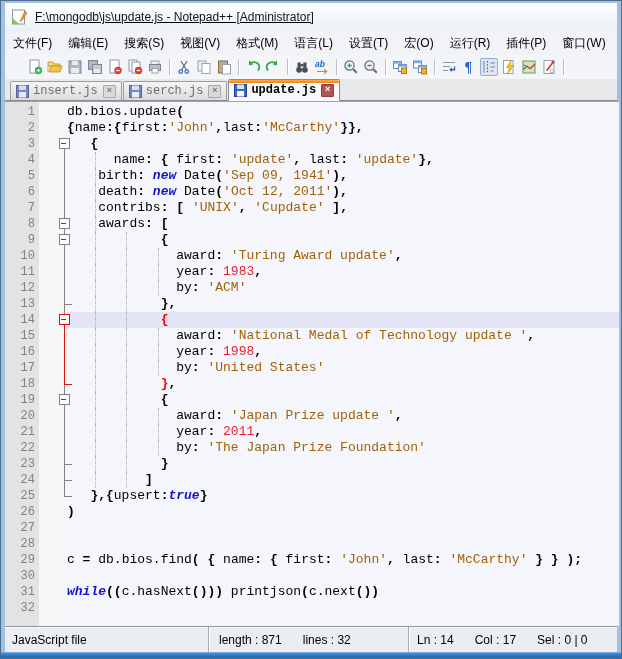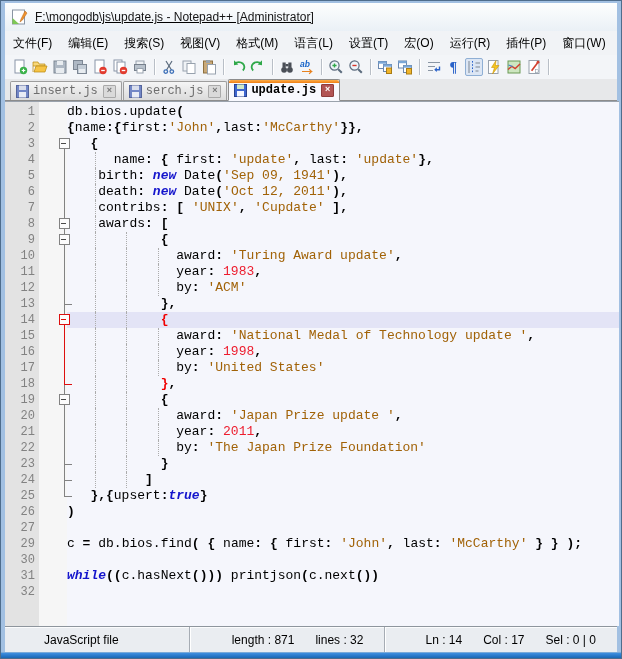--- a/index.html
+++ b/index.html
@@ -7,21 +7,21 @@
           font-family:"Liberation Sans",sans-serif;}
   
   #titlebar{position:absolute;left:4px;top:2px;right:4px;height:28px;
     background:linear-gradient(#FDFEFE,#EAF0F6);display:flex;align-items:center;border-bottom:1px solid #D7DFE8;text-decoration:underline;}
   #titlebar .appicon{width:17px;height:17px;margin:0 7px 0 6px;flex:none;}
   #titlebar .title{font-size:12px;color:#151515;}
   
   #menubar{position:absolute;left:4px;top:30px;right:4px;height:24px;background:#F1F3F6;display:flex;align-items:center;}
   .menu-item{font-size:12px;color:#000000;padding:3px 8px;white-space:nowrap;}
   
-  #toolbar{position:absolute;left:4px;top:54px;right:4px;height:24px;background:#F3F5F8;display:flex;align-items:center;padding-left:5px;box-sizing:border-box;}
+  #toolbar{position:absolute;left:4px;top:54px;right:4px;height:24px;background:#F3F5F8;display:flex;align-items:center;padding-left:20px;box-sizing:border-box;}
   .tbtn{width:18px;height:18px;border:1px solid transparent;background:transparent;padding:0;margin:0 1px;display:flex;align-items:center;justify-content:center;}
   .tbtn.pressed{background:#DCE6F4;border:1px solid #8FAFD4;border-radius:2px;}
   .tbtn svg{width:16px;height:16px;display:block;}
   .tsep{width:1px;height:16px;background:#B9BFC7;margin:0 4px;box-shadow:1px 0 0 #fff;}
   
   #tabbar{position:absolute;left:4px;top:78px;right:4px;height:22px;background:#E7E8EA;border-bottom:1px solid #8C8C8C;box-sizing:border-box;display:flex;align-items:flex-end;padding-left:5px;}
   .tab{height:19px;display:flex;align-items:center;padding:0 5px;margin-right:1px;border:1px solid #9D9D9D;border-bottom:none;border-radius:2px 2px 0 0;
        background:linear-gradient(#F5F5F5,#DBDBDB);font-family:"Liberation Mono",monospace;font-size:12px;color:#6E6E6E;box-sizing:border-box;}
   .tab .flop{width:13px;height:13px;margin-right:4px;flex:none;}
   .tab .tclose{width:11px;height:11px;margin-left:5px;flex:none;border:1px solid #A9A9A9;background:#DADADA;color:#777;
@@ -43,21 +43,21 @@
   .guide{position:absolute;top:0;bottom:0;width:1px;border-left:1px dotted #ACACAC;}
   .code{position:absolute;left:62px;top:0;}
   .seg-d{color:#000;}
   .seg-s{color:#a16207;}
   .seg-n{color:#ED1C2D;}
   .seg-k{color:#1414CC;font-weight:bold;font-style:italic;}
   .seg-o{color:#000;font-weight:bold;}
   .seg-b{color:#F00000;font-weight:bold;}
   
   #statusbar{position:absolute;left:4px;top:625px;right:4px;height:26px;background:#EAEDF1;border-top:1px solid #8E959D;box-shadow:inset 0 1px 0 #FBFCFD;display:flex;align-items:center;font-size:12px;color:#000;}
-  .sb-cell{height:100%;display:flex;align-items:center;box-sizing:border-box;border-right:1px solid #A6ACB4;box-shadow:1px 0 0 #FFF;margin-left:32px;}
+  .sb-cell{height:100%;display:flex;align-items:center;box-sizing:border-box;border-right:1px solid #A6ACB4;box-shadow:1px 0 0 #FFF;}
   .sb-cell:last-child{border-right:none;box-shadow:none;}
   #sb1{width:204px;padding-left:7px;}
   #sb2{width:200px;padding-left:10px;}
   #sb3{flex:1;padding-left:8px;}
   .sb-cell span{margin-right:21px;white-space:nowrap;}
   
   #bottombar{position:absolute;left:0;right:0;top:651px;height:8px;background:linear-gradient(#3F8FE0,#0B57A4);border-top:1px solid #7AAAD9;box-sizing:border-box;}
 </style>
 </head>
 <body>
@@ -320,20 +320,21 @@
         <div class="row"><span class="lnum">18</span><div class="foldcol"><div style="position: absolute; left: 25px; top: 0px; height: 8px; width: 1px; background: rgb(221, 15, 15);"></div><div style="position: absolute; left: 25px; top: 8px; height: 8px; width: 1px; background: rgb(130, 130, 130);"></div><div style="position: absolute; left: 25px; top: 7.5px; width: 8px; height: 1px; background: rgb(221, 15, 15);"></div></div><div class="guide" style="left: 90.2px;"></div><div class="guide" style="left: 121.4px;"></div><span class="code"><span class="seg-d">            </span><span class="seg-b">}</span><span class="seg-o">,</span></span></div>
         <div class="row"><span class="lnum">19</span><div class="foldcol"><div style="position: absolute; left: 25px; top: 0px; height: 2px; width: 1px; background: rgb(130, 130, 130);"></div><div style="position: absolute; left: 25px; top: 13px; height: 3px; width: 1px; background: rgb(130, 130, 130);"></div><div class="foldbox" style="border-color: rgb(130, 130, 130); color: rgb(74, 74, 74);"><i></i></div></div><div class="guide" style="left: 90.2px;"></div><div class="guide" style="left: 121.4px;"></div><span class="code"><span class="seg-d">            </span><span class="seg-o">{</span></span></div>
         <div class="row"><span class="lnum">20</span><div class="foldcol"><div style="position: absolute; left: 25px; top: 0px; height: 16px; width: 1px; background: rgb(130, 130, 130);"></div></div><div class="guide" style="left: 90.2px;"></div><div class="guide" style="left: 121.4px;"></div><div class="guide" style="left: 152.6px;"></div><span class="code"><span class="seg-d">              award</span><span class="seg-o">:</span><span class="seg-d"> </span><span class="seg-s">'Japan Prize update '</span><span class="seg-o">,</span></span></div>
         <div class="row"><span class="lnum">21</span><div class="foldcol"><div style="position: absolute; left: 25px; top: 0px; height: 16px; width: 1px; background: rgb(130, 130, 130);"></div></div><div class="guide" style="left: 90.2px;"></div><div class="guide" style="left: 121.4px;"></div><div class="guide" style="left: 152.6px;"></div><span class="code"><span class="seg-d">              year</span><span class="seg-o">:</span><span class="seg-d"> </span><span class="seg-n">2011</span><span class="seg-o">,</span></span></div>
         <div class="row"><span class="lnum">22</span><div class="foldcol"><div style="position: absolute; left: 25px; top: 0px; height: 16px; width: 1px; background: rgb(130, 130, 130);"></div></div><div class="guide" style="left: 90.2px;"></div><div class="guide" style="left: 121.4px;"></div><div class="guide" style="left: 152.6px;"></div><span class="code"><span class="seg-d">              by</span><span class="seg-o">:</span><span class="seg-d"> </span><span class="seg-s">'The Japan Prize Foundation'</span></span></div>
         <div class="row"><span class="lnum">23</span><div class="foldcol"><div style="position: absolute; left: 25px; top: 0px; height: 16px; width: 1px; background: rgb(130, 130, 130);"></div><div style="position: absolute; left: 25px; top: 7.5px; width: 8px; height: 1px; background: rgb(130, 130, 130);"></div></div><div class="guide" style="left: 90.2px;"></div><div class="guide" style="left: 121.4px;"></div><span class="code"><span class="seg-d">            </span><span class="seg-o">}</span></span></div>
         <div class="row"><span class="lnum">24</span><div class="foldcol"><div style="position: absolute; left: 25px; top: 0px; height: 16px; width: 1px; background: rgb(130, 130, 130);"></div><div style="position: absolute; left: 25px; top: 7.5px; width: 8px; height: 1px; background: rgb(130, 130, 130);"></div></div><div class="guide" style="left: 90.2px;"></div><div class="guide" style="left: 121.4px;"></div><span class="code"><span class="seg-d">          </span><span class="seg-o">]</span></span></div>
         <div class="row"><span class="lnum">25</span><div class="foldcol"><div style="position: absolute; left: 25px; top: 0px; height: 8px; width: 1px; background: rgb(130, 130, 130);"></div><div style="position: absolute; left: 25px; top: 7.5px; width: 8px; height: 1px; background: rgb(130, 130, 130);"></div></div><span class="code"><span class="seg-d">   </span><span class="seg-o">},{</span><span class="seg-d">upsert</span><span class="seg-o">:</span><span class="seg-k">true</span><span class="seg-o">}</span></span></div>
         <div class="row"><span class="lnum">26</span><span class="code"><span class="seg-o">)</span></span></div>
         <div class="row"><span class="lnum">27</span><span class="code"></span></div>
+        <div class="row"><span class="lnum">28</span><span class="code"></span></div>
         <div class="row"><span class="lnum">29</span><span class="code"><span class="seg-d">c </span><span class="seg-o">=</span><span class="seg-d"> db.bios.find</span><span class="seg-o">(</span><span class="seg-d"> </span><span class="seg-o">{</span><span class="seg-d"> name</span><span class="seg-o">:</span><span class="seg-d"> </span><span class="seg-o">{</span><span class="seg-d"> first</span><span class="seg-o">:</span><span class="seg-d"> </span><span class="seg-s">'John'</span><span class="seg-o">,</span><span class="seg-d"> last</span><span class="seg-o">:</span><span class="seg-d"> </span><span class="seg-s">'McCarthy'</span><span class="seg-o"> } } );</span></span></div>
         <div class="row"><span class="lnum">30</span><span class="code"></span></div>
         <div class="row"><span class="lnum">31</span><span class="code"><span class="seg-k">while</span><span class="seg-o">((</span><span class="seg-d">c.hasNext</span><span class="seg-o">()))</span><span class="seg-d"> printjson</span><span class="seg-o">(</span><span class="seg-d">c.next</span><span class="seg-o">())</span></span></div>
         <div class="row"><span class="lnum">32</span><span class="code"></span></div>
       </div>
   </div>
 
   <div id="statusbar">
     <div class="sb-cell" id="sb1">
       <span>JavaScript file</span>

